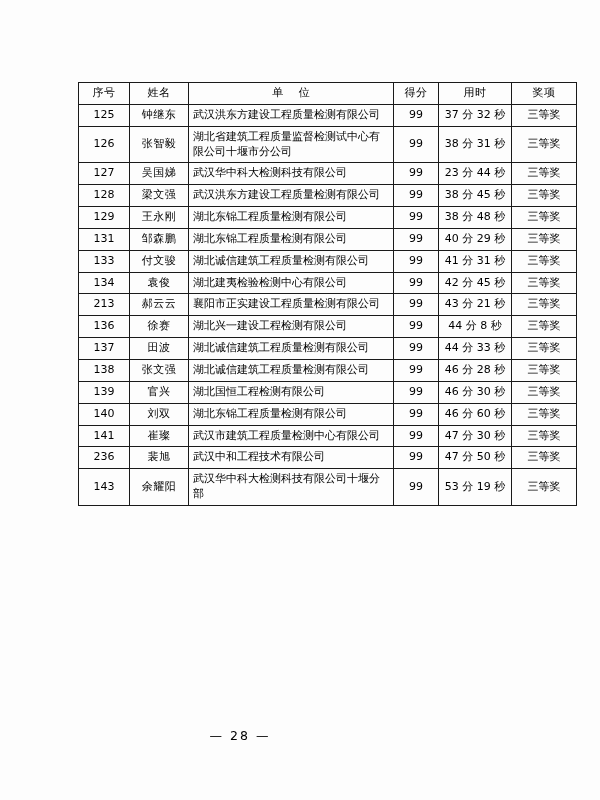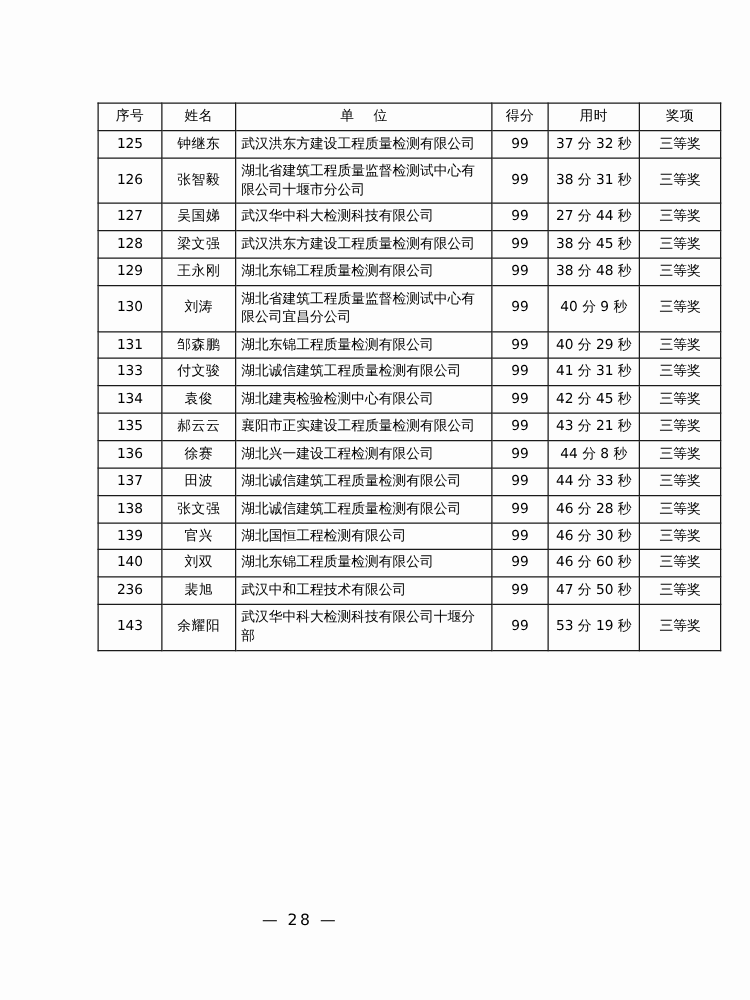--- a/index.html
+++ b/index.html
@@ -128,48 +128,40 @@
             <td class="col-unit">湖北省建筑工程质量监督检测试中心有限公司十堰市分公司</td>
             <td class="col-score">99</td>
             <td class="col-time">38 分 31 秒</td>
             <td class="col-award">三等奖</td>
           </tr>
           <tr>
             <td class="col-seq">127</td>
             <td class="col-name">吴国娣</td>
             <td class="col-unit">武汉华中科大检测科技有限公司</td>
             <td class="col-score">99</td>
-            <td class="col-time">27 分 44 秒</td>
+            <td class="col-time">23 分 44 秒</td>
             <td class="col-award">三等奖</td>
           </tr>
           <tr>
             <td class="col-seq">128</td>
             <td class="col-name">梁文强</td>
             <td class="col-unit">武汉洪东方建设工程质量检测有限公司</td>
             <td class="col-score">99</td>
             <td class="col-time">38 分 45 秒</td>
             <td class="col-award">三等奖</td>
           </tr>
           <tr>
             <td class="col-seq">129</td>
             <td class="col-name">王永刚</td>
             <td class="col-unit">湖北东锦工程质量检测有限公司</td>
             <td class="col-score">99</td>
             <td class="col-time">38 分 48 秒</td>
             <td class="col-award">三等奖</td>
           </tr>
           <tr>
-            <td class="col-seq">130</td>
-            <td class="col-name">刘涛</td>
-            <td class="col-unit">湖北省建筑工程质量监督检测试中心有限公司宜昌分公司</td>
-            <td class="col-score">99</td>
-            <td class="col-time">40 分 9 秒</td>
-            <td class="col-award">三等奖</td>
-          </tr>
-          <tr>
             <td class="col-seq">131</td>
             <td class="col-name">邹森鹏</td>
             <td class="col-unit">湖北东锦工程质量检测有限公司</td>
             <td class="col-score">99</td>
             <td class="col-time">40 分 29 秒</td>
             <td class="col-award">三等奖</td>
           </tr>
           <tr>
             <td class="col-seq">133</td>
             <td class="col-name">付文骏</td>
@@ -180,21 +172,21 @@
           </tr>
           <tr>
             <td class="col-seq">134</td>
             <td class="col-name">袁俊</td>
             <td class="col-unit">湖北建夷检验检测中心有限公司</td>
             <td class="col-score">99</td>
             <td class="col-time">42 分 45 秒</td>
             <td class="col-award">三等奖</td>
           </tr>
           <tr>
-            <td class="col-seq">135</td>
+            <td class="col-seq">213</td>
             <td class="col-name">郝云云</td>
             <td class="col-unit">襄阳市正实建设工程质量检测有限公司</td>
             <td class="col-score">99</td>
             <td class="col-time">43 分 21 秒</td>
             <td class="col-award">三等奖</td>
           </tr>
           <tr>
             <td class="col-seq">136</td>
             <td class="col-name">徐赛</td>
             <td class="col-unit">湖北兴一建设工程检测有限公司</td>
@@ -228,20 +220,28 @@
           </tr>
           <tr>
             <td class="col-seq">140</td>
             <td class="col-name">刘双</td>
             <td class="col-unit">湖北东锦工程质量检测有限公司</td>
             <td class="col-score">99</td>
             <td class="col-time">46 分 60 秒</td>
             <td class="col-award">三等奖</td>
           </tr>
           <tr>
+            <td class="col-seq">141</td>
+            <td class="col-name">崔璨</td>
+            <td class="col-unit">武汉市建筑工程质量检测中心有限公司</td>
+            <td class="col-score">99</td>
+            <td class="col-time">47 分 30 秒</td>
+            <td class="col-award">三等奖</td>
+          </tr>
+          <tr>
             <td class="col-seq">236</td>
             <td class="col-name">裴旭</td>
             <td class="col-unit">武汉中和工程技术有限公司</td>
             <td class="col-score">99</td>
             <td class="col-time">47 分 50 秒</td>
             <td class="col-award">三等奖</td>
           </tr>
           <tr>
             <td class="col-seq">143</td>
             <td class="col-name">余耀阳</td>

